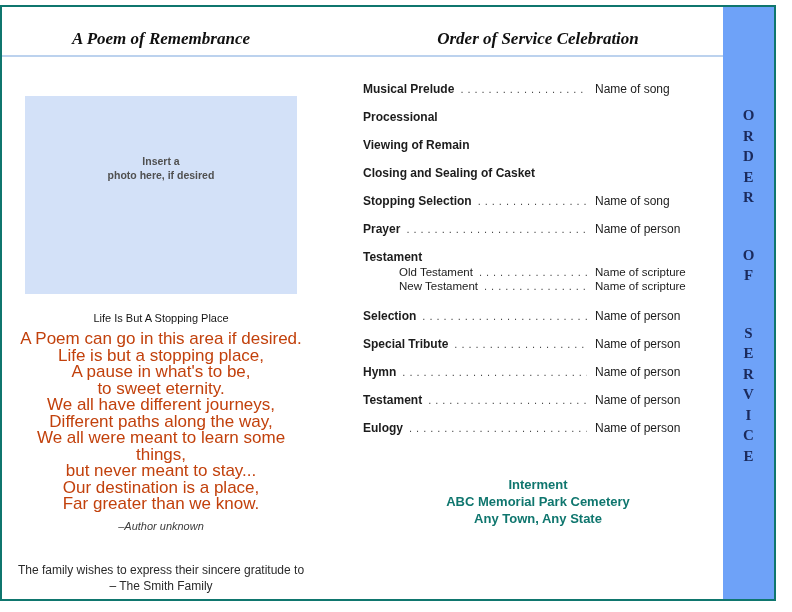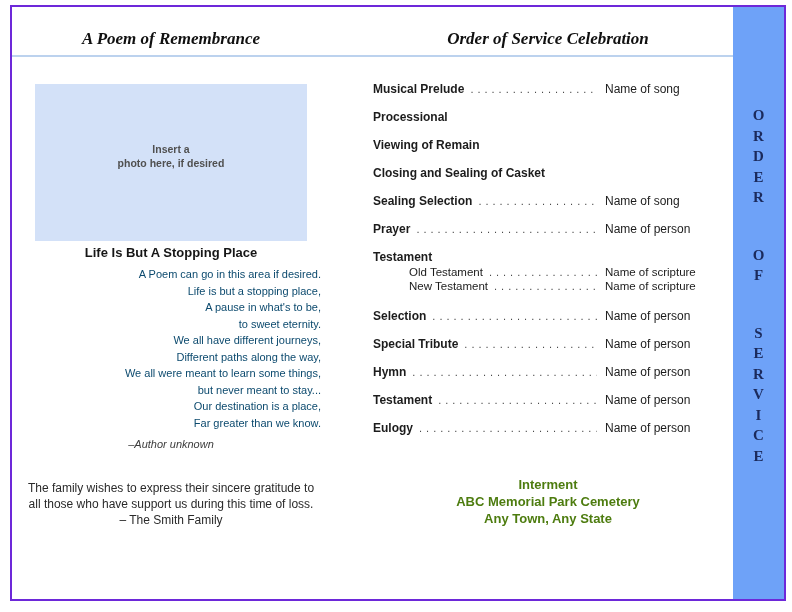--- a/index.html
+++ b/index.html
@@ -1,58 +1,58 @@
 <!DOCTYPE html>
 <html style="--c-bar: #6ea2f8; --c-photo_box: #d3e1f8; --c-rule: #bcd2ee; --c-letters: #1b2a5c;"><head>
 <meta charset="utf-8">
 <style>
   html,body{margin:0;padding:0;background:#ffffff;}
   body{width:792px;height:612px;position:relative;font-family:"Liberation Sans",sans-serif;overflow:hidden;}
 
-  .page{position:absolute;left:10px;top:5px;width:776px;height:596px;
-        border:2px solid #6d28d9;box-sizing:border-box;background:#fff;}
+  .page{position:absolute;left:0;top:5px;width:776px;height:596px;
+        border:2px solid #0f766e;box-sizing:border-box;background:#fff;}
 
   
   .bar{position:absolute;top:0;bottom:0;right:0;width:51px;background:var(--c-bar);
        padding-top:98px;box-sizing:border-box;display:flex;flex-direction:column;align-items:center;}
   .word{display:flex;flex-direction:column;align-items:center;}
   .word + .word{margin-top:37px;}
   .ltr{font-family:"Liberation Serif",serif;font-weight:bold;font-size:15px;
        line-height:20.5px;color:var(--c-letters);}
 
   
   .header{position:absolute;top:22px;font-family:"Liberation Serif",serif;font-style:italic;
           font-weight:bold;font-size:17px;color:#101010;text-align:center;line-height:20px;}
   .left-h{left:9px;width:300px;}
   .right-h{left:361px;width:350px;}
   .rule{position:absolute;left:0;right:51px;top:48px;height:2px;background:var(--c-rule);}
 
   
   .left-col{position:absolute;left:9px;top:73px;width:300px;text-align:center;}
-  .photo-box{width:272px;height:157px;margin:4px auto;background:var(--c-photo_box);
+  .photo-box{width:272px;height:198px;margin:16px auto;background:var(--c-photo_box);
              padding-top:58px;box-sizing:border-box;font-size:10.5px;font-weight:bold;
              color:#505050;line-height:14px;}
-  .poem-title{margin-top:3px;font-size:13px;font-weight:bold;color:#161616;line-height:16px;}
-  .poem-lines{margin-top:5px;font-size:11px;color:#0c4a6e;line-height:16.5px;text-align:right;}
+  .poem-title{margin-top:3px;font-size:11px;font-weight:normal;color:#161616;line-height:16px;}
+  .poem-lines{margin-top:5px;font-size:17px;color:#c2410c;line-height:16.5px;}
   .author{margin-top:6px;font-style:italic;font-size:11px;color:#3c3c3c;line-height:14px;}
   .gratitude{margin-top:29px;font-size:12px;line-height:16px;color:#2a2a2a;}
 
   
   .right-col{position:absolute;left:361px;top:75px;width:350px;}
   .row{display:flex;align-items:center;line-height:15px;margin-bottom:13px;
        font-size:12px;color:#1c1c1c;}
   .row .lbl{font-weight:bold;white-space:nowrap;}
   .row .sfx{margin-left:4px;white-space:nowrap;}
   .row .dots{flex:1;overflow:hidden;white-space:nowrap;letter-spacing:4px;
              font-size:11px;color:#4a4a4a;margin:0 8px 0 6px;}
   .row .val{width:118px;flex:none;white-space:nowrap;}
   .row.sub{margin-bottom:0;padding-left:36px;line-height:14px;font-size:11.5px;}
   .row.sub .lbl{font-weight:normal;}
   .interment{margin-top:40px;text-align:center;font-weight:bold;font-size:13px;
-             line-height:17px;color:#4d7c0f;}
+             line-height:17px;color:#0f766e;}
 </style>
 </head>
 <body>
 
 <div class="page">
 
   <div class="header left-h">A Poem of Remembrance</div>
   <div class="header right-h">Order of Service Celebration</div>
   <div class="rule"></div>
 
@@ -70,21 +70,20 @@
         <div>We all have different journeys,</div>
         <div>Different paths along the way,</div>
         <div>We all were meant to learn some things,</div>
         <div>but never meant to stay...</div>
         <div>Our destination is a place,</div>
         <div>Far greater than we know.</div>
       </div>
     <div class="author">–Author unknown</div>
     <div class="gratitude">
       <div>The family wishes to express their sincere gratitude to</div>
-      <div>all those who have support us during this time of loss.</div>
       <div>– The Smith Family</div>
     </div>
   </div>
 
   <div class="right-col">
     <div>
         <div class="row">
     <span class="lbl">Musical Prelude</span>
 
     <span class="dots">..........................................................................................</span>
@@ -96,21 +95,21 @@
   </div>
         <div class="row">
     <span class="lbl">Viewing of Remain</span>
 
   </div>
         <div class="row">
     <span class="lbl">Closing and Sealing of Casket</span>
 
   </div>
         <div class="row">
-    <span class="lbl">Sealing Selection</span>
+    <span class="lbl">Stopping Selection</span>
 
     <span class="dots">..........................................................................................</span>
     <span class="val">Name of song</span>
   </div>
         <div class="row">
     <span class="lbl">Prayer</span>
 
     <span class="dots">..........................................................................................</span>
     <span class="val">Name of person</span>
   </div>

